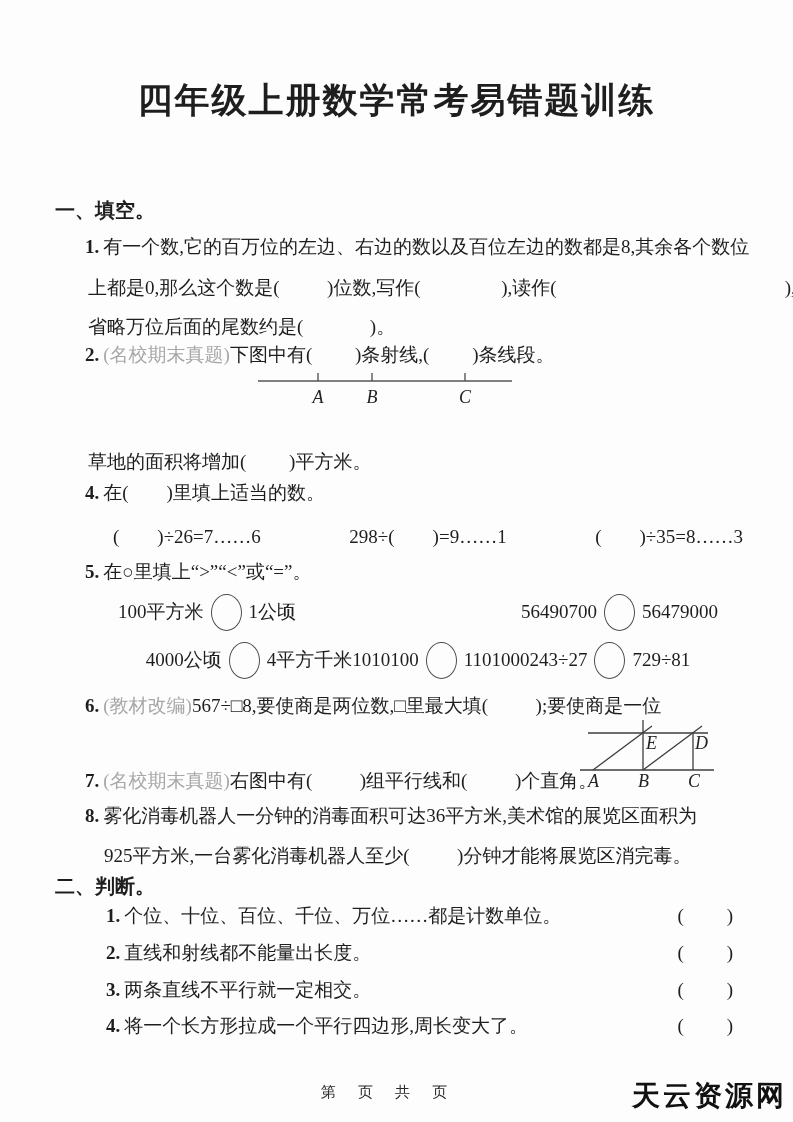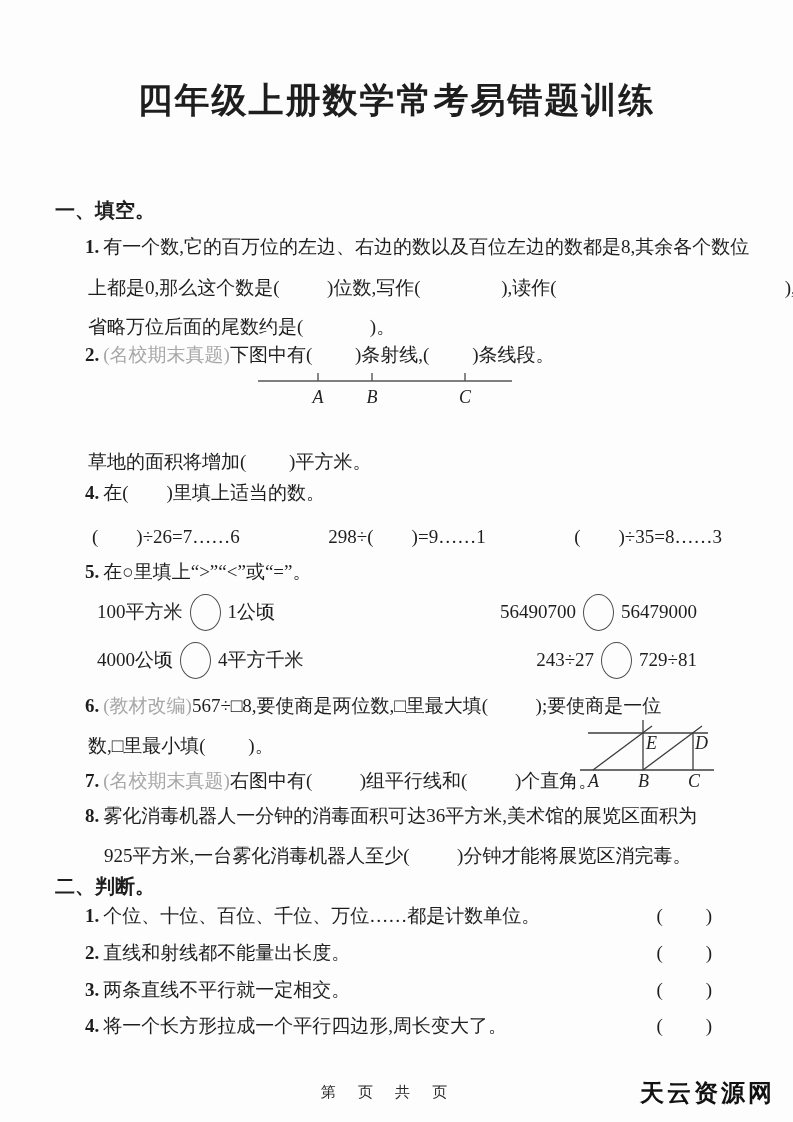--- a/index.html
+++ b/index.html
@@ -17,41 +17,41 @@
     position:absolute;top:76px;left:0;right:0;
     margin:0;text-align:center;
     font-family:"Liberation Sans","DejaVu Sans",sans-serif;
     font-weight:bold;font-size:35px;line-height:48px;letter-spacing:2px;
   }
   .row{position:absolute;left:85px;line-height:40px;}
   .sec{left:55px;font-weight:bold;font-family:"Liberation Sans","DejaVu Sans",sans-serif;font-size:20px;}
   .t{white-space:pre;}
   .qnum{font-weight:bold;padding-right:4px;white-space:pre;}
   .tag{color:#a7a7a7;white-space:pre;}
-  .flexrow{display:flex;justify-content:space-between;align-items:center;}
+  .flexrow{display:flex;justify-content:space-between;align-items:center;margin-left:21px;}
   .cmp{display:flex;align-items:center;}
   .circle{
     display:inline-block;flex:none;
     width:31px;height:37px;
     border:1.6px solid #4d4d4d;border-radius:50%;
     margin:0 7px;vertical-align:middle;box-sizing:border-box;
     background:transparent;
   }
   .ans{white-space:pre;margin-right:28px;}
   svg{position:absolute;overflow:visible;}
   svg text{font-family:"Liberation Serif","DejaVu Serif",serif;font-style:italic;font-size:18px;fill:#222;}
   .footer{
     position:absolute;left:0;right:16px;top:1083px;
     text-align:center;font-size:15px;letter-spacing:9px;color:#2a2a2a;
     font-family:"Liberation Sans","DejaVu Sans",sans-serif;
   }
   .watermark{
-    position:absolute;right:18px;top:1077px;
+    position:absolute;right:6px;top:1077px;
     font-family:"Liberation Sans","DejaVu Sans",sans-serif;
-    font-weight:bold;font-size:24px;letter-spacing:3px;color:#111;
+    font-weight:bold;font-size:28px;letter-spacing:3px;color:#111;
   }
 </style>
 </head>
 <body>
 
 <div class="page">
 
   <h1 class="title">四年级上册数学常考易错题训练</h1>
 
   <div class="row sec" style="top:190px;">一、填空。</div>
@@ -89,35 +89,39 @@
         <span class="circle"></span>
         <span class="t">1公顷</span>
       </span>
       <span class="cmp">
         <span class="t">56490700</span>
         <span class="circle"></span>
         <span class="t">56479000</span>
       </span>
     </div>
 
-  <div class="row flexrow" style="top:636px;left:97px;width:600px;height:48px;">
+  <div class="row flexrow" style="top:636px;left:97px;width:600px;height:48px;justify-content:center;">
       <span class="cmp">
         <span class="t">4000公顷</span>
         <span class="circle"></span>
         <span class="t">4平方千米</span>
+      </span>
+      <span class="cmp">
+        <span class="t">1010100</span>
+        <span class="circle"></span>
+        <span class="t">1101000</span>
       </span>
       <span class="cmp">
         <span class="t">243÷27</span>
         <span class="circle"></span>
         <span class="t">729÷81</span>
       </span>
     </div>
 
   <div class="row" style="top:686px;"><span class="qnum">6.</span><span class="tag">(教材改编)</span><span class="t">567÷□8,要使商是两位数,□里最大填(          );要使商是一位</span></div>
-  <div class="row" style="top:726px;left:88px;"><span class="t">数,□里最小填(         )。</span></div>
 
   <div class="row" style="top:761px;"><span class="qnum">7.</span><span class="tag">(名校期末真题)</span><span class="t">右图中有(          )组平行线和(          )个直角。</span></div>
 
   <svg style="left:576px;top:712px;" width="180" height="80" viewBox="0 0 180 80">
     <line x1="4" y1="58" x2="138" y2="58" stroke="#3d3d3d" stroke-width="1.3"></line>
     <line x1="12" y1="21" x2="132" y2="21" stroke="#3d3d3d" stroke-width="1.3"></line>
     <line x1="67" y1="58" x2="67" y2="8" stroke="#3d3d3d" stroke-width="1.3"></line>
     <line x1="117" y1="58" x2="117" y2="21" stroke="#3d3d3d" stroke-width="1.3"></line>
     <line x1="17" y1="58" x2="76" y2="14" stroke="#3d3d3d" stroke-width="1.3"></line>
     <line x1="67" y1="58" x2="126" y2="14" stroke="#3d3d3d" stroke-width="1.3"></line>

